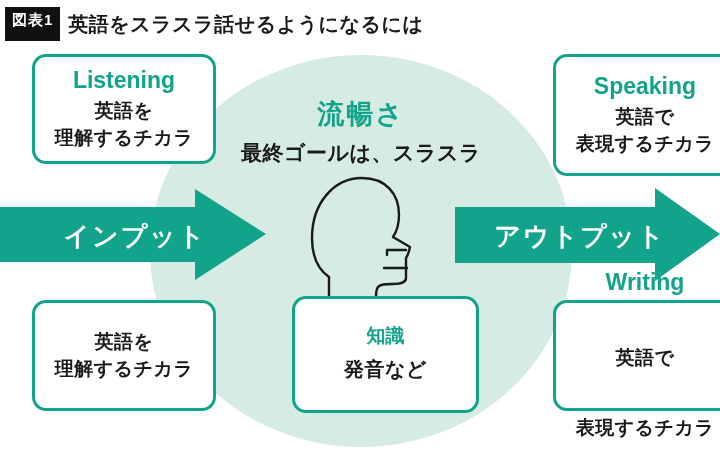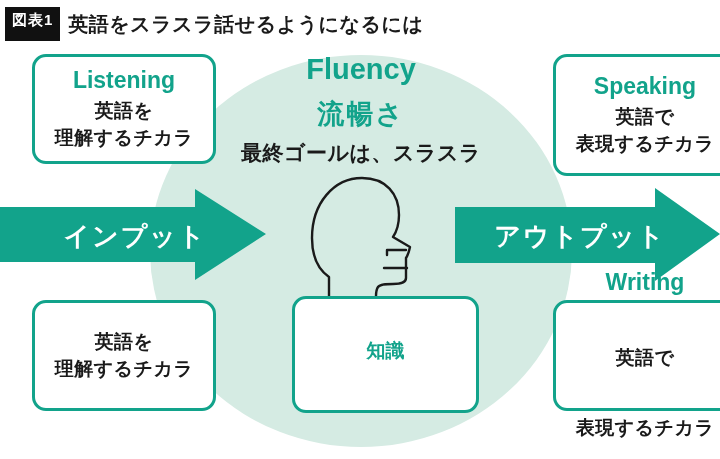--- a/index.html
+++ b/index.html
@@ -95,21 +95,20 @@
     <ellipse cx="361" cy="251" rx="211" ry="196" style="fill:var(--light-teal)"></ellipse>
     <polygon points="0,207 195,207 195,189 266,234 195,280 195,262 0,262" style="fill:var(--teal)"></polygon>
     <polygon points="455,207 655,207 655,188 720,234 655,281 655,263 455,263" style="fill:var(--teal)"></polygon>
     <g transform="translate(310,177)" fill="none" stroke="#1A1A1A" stroke-width="2.4" stroke-linecap="round" stroke-linejoin="round">
       <path d="M19,119 L19,100 C9,93 2,80 2,61 C2,26 24,1 52,1 C76,1 89,17 89,38 C89,46 87,54 83,60 L100,70 C99,75 98,78 96,81 L96,101 C96,106 90,107 83,107 C76,107 70,107 68,110 C66,113 66,116 66,119"></path>
       <path d="M96,73 L77,73 L77,78"></path>
       <path d="M97,91 L74,91"></path>
     </g>
   </svg>
 
-  <div class="center-text fluency-en">Fluency</div>
   <div class="center-text fluency-ja">流暢さ</div>
   <div class="center-text goal-note">最終ゴールは、スラスラ</div>
 
   <div class="arrow-label output-label">アウトプット</div>
   <div class="arrow-label input-label">インプット</div>
 
   <div class="box box-listening">
     <div class="box-title">Listening</div>
     <div class="box-line">英語を</div>
     <div class="box-line">理解するチカラ</div>
@@ -127,15 +126,16 @@
   </div>
 
   <div class="box box-writing">
     <div class="box-title">Writing</div>
     <div class="box-line">英語で</div>
     <div class="box-line">表現するチカラ</div>
   </div>
 
   <div class="box box-knowledge">
     <div class="box-title">知識</div>
+    <div class="box-line">発音など</div>
   </div>
 
 </div>
 
 </body></html>

